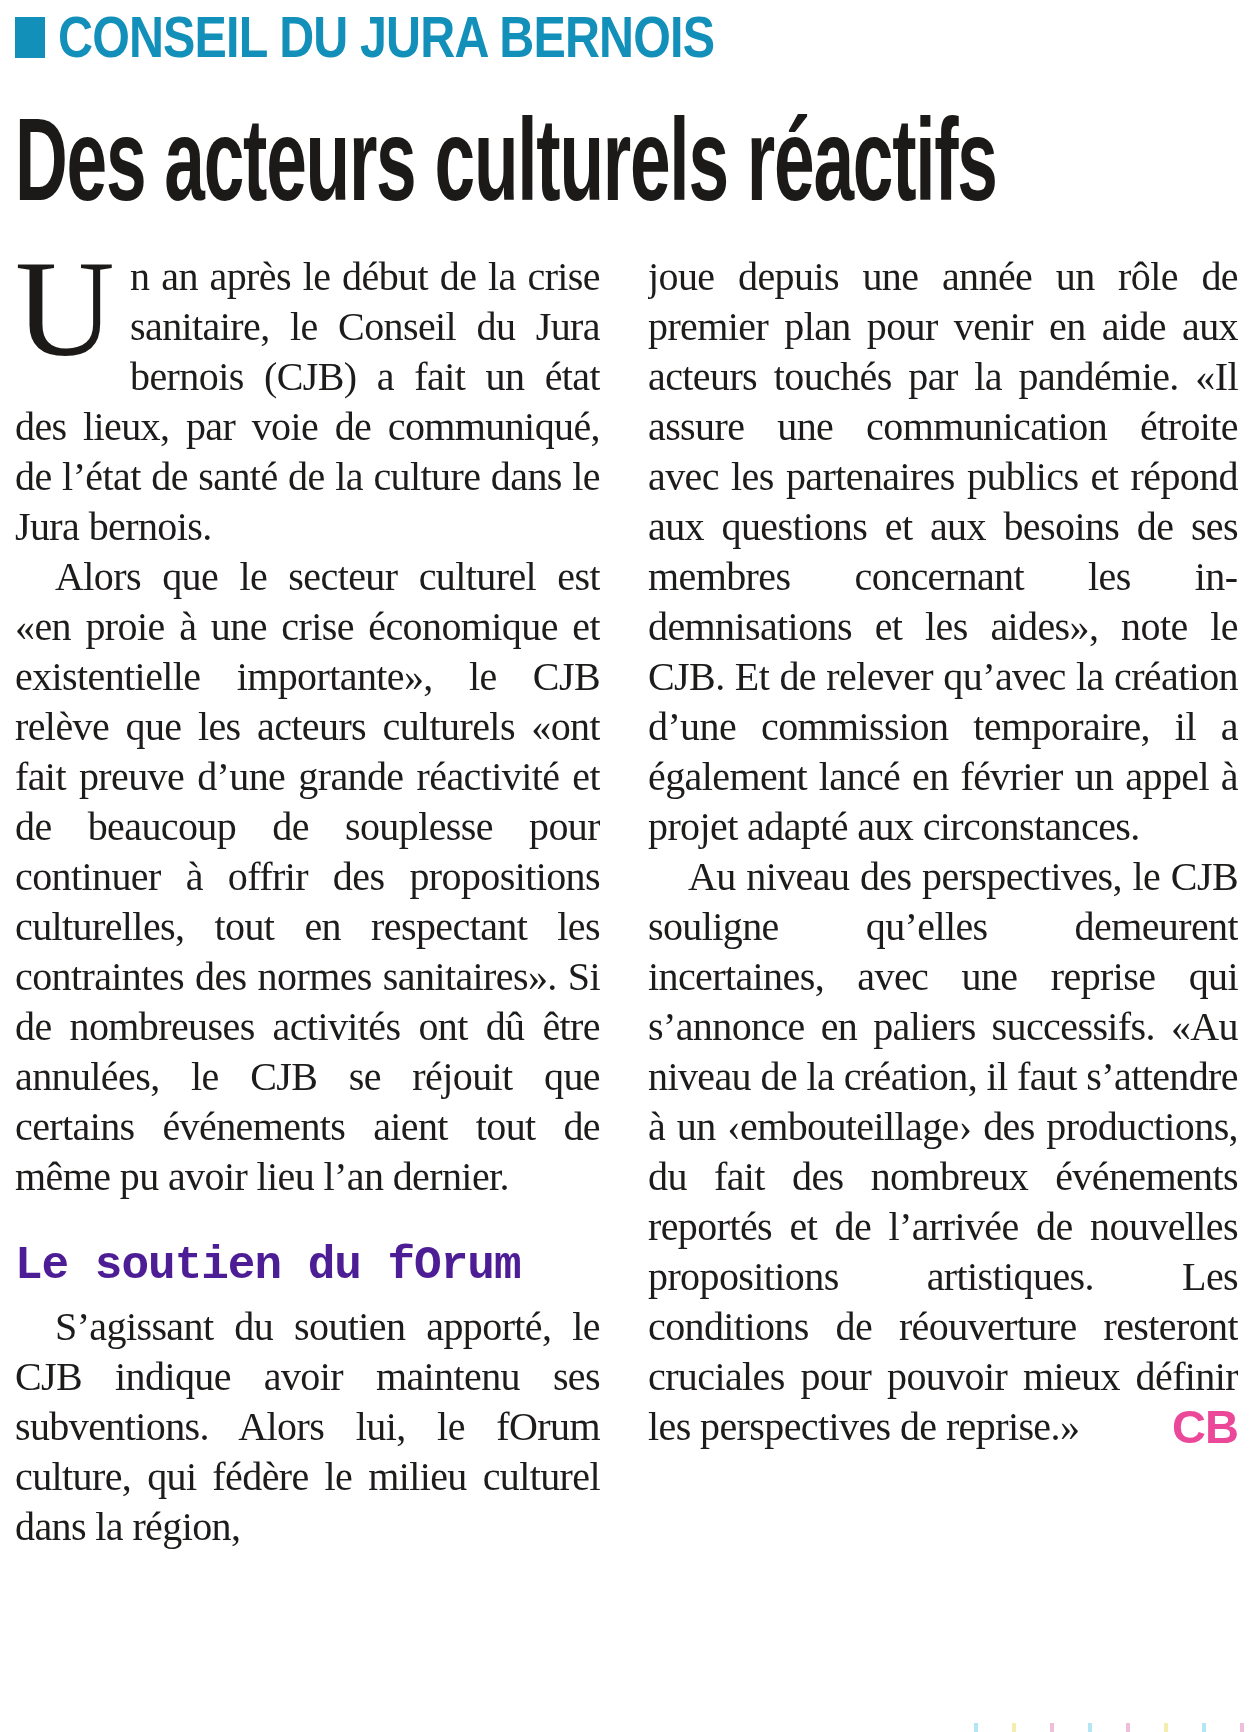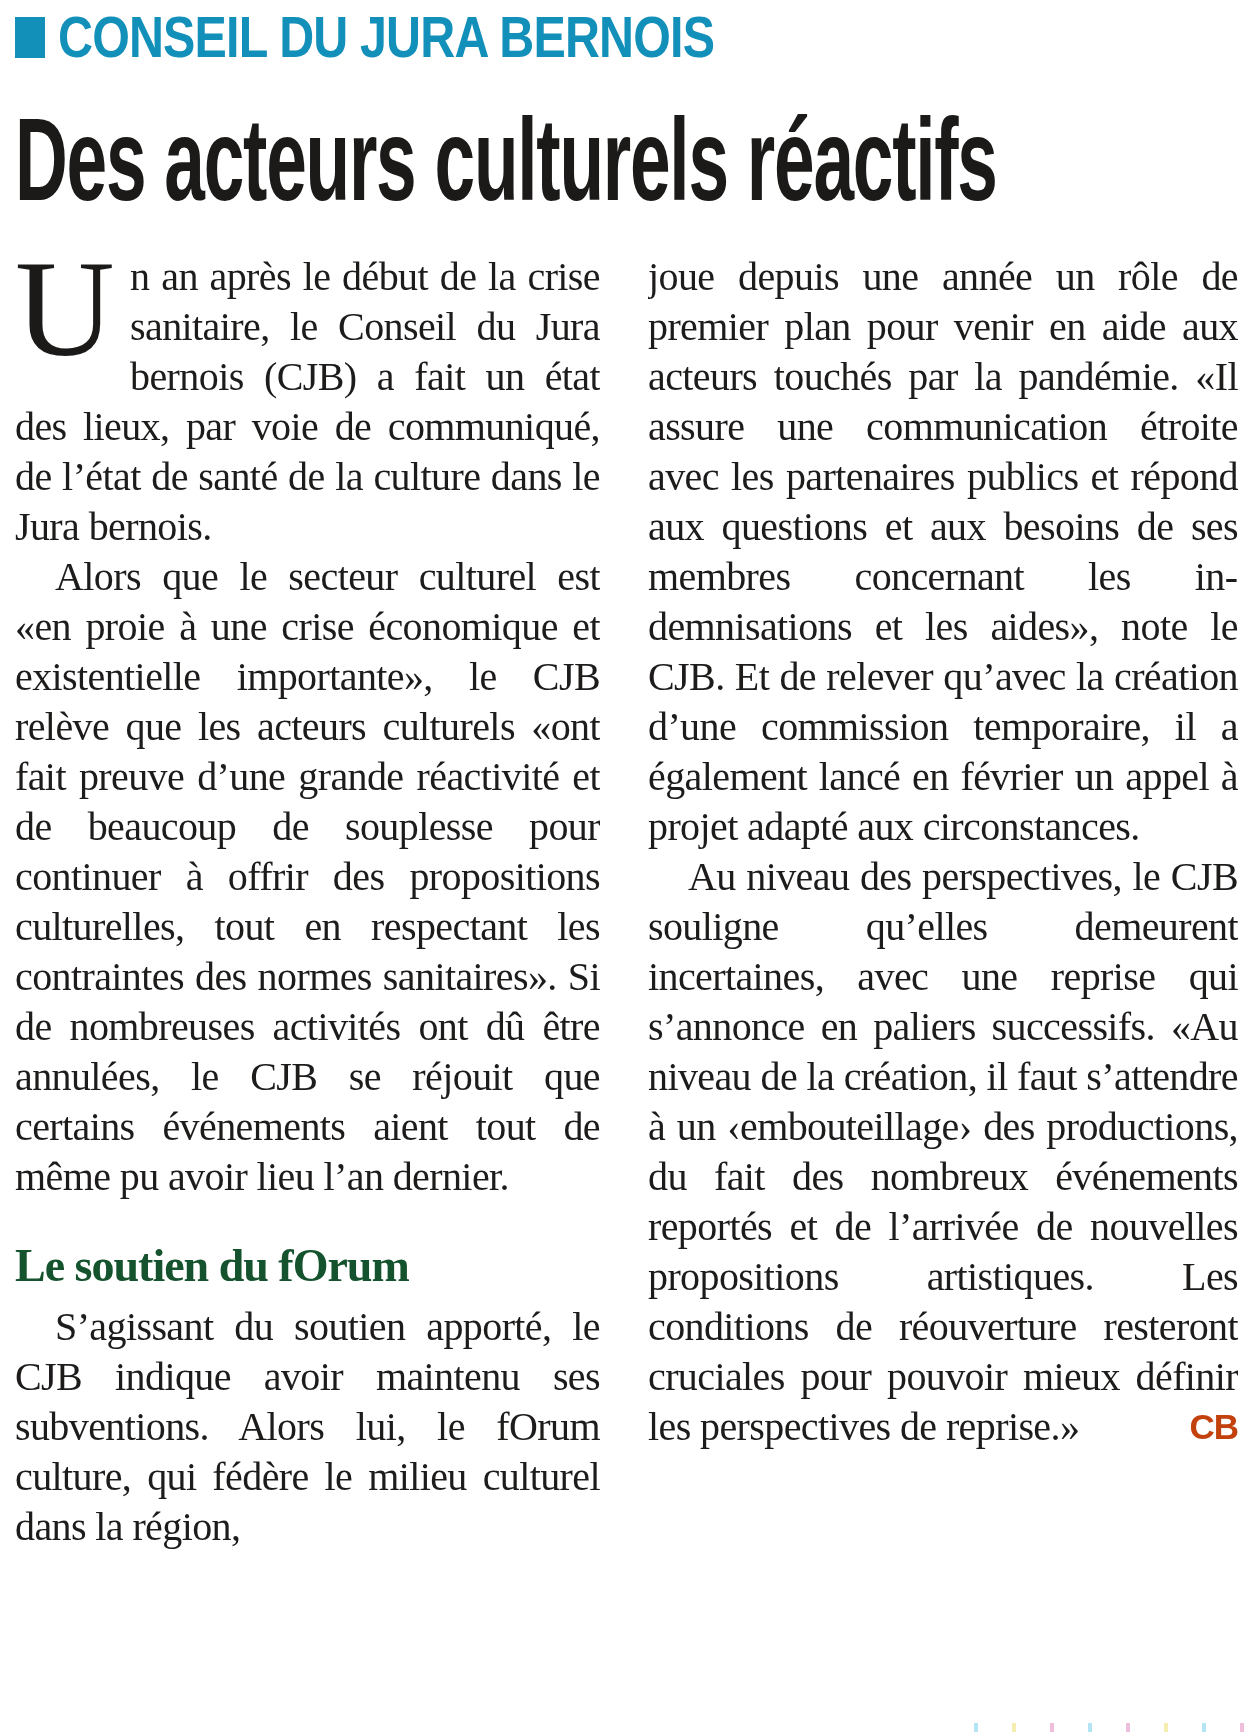--- a/index.html
+++ b/index.html
@@ -89,35 +89,35 @@
   .dropcap {
     float: left;
     font-family: "Liberation Serif", "DejaVu Serif", serif;
     font-size: 138px;
     line-height: 98px;
     padding: 8px 16px 0 0;
     color: #1c1a19;
   }
   .subhead {
     margin: 40px 0 12px 0;
-    font-family: Liberation Serif, serif;
+    font-family: Liberation Mono, monospace;
     font-weight: 700;
     font-size: 46px;
     line-height: 48px;
     letter-spacing: -1px;
-    color: #14532d;
+    color: #4c1d95;
   }
   .byline {
     float: right;
     font-family: "Liberation Sans", "DejaVu Sans", sans-serif;
     font-weight: 700;
-    font-size: 35px;
+    font-size: 47px;
     line-height: 50px;
     letter-spacing: -1px;
-    color: #c2410c;
+    color: #ec4899;
   }
   
   .regmarks {
     position: absolute;
     bottom: 0;
     right: 12px;
     display: flex;
     gap: 34px;
     align-items: flex-end;
   }

